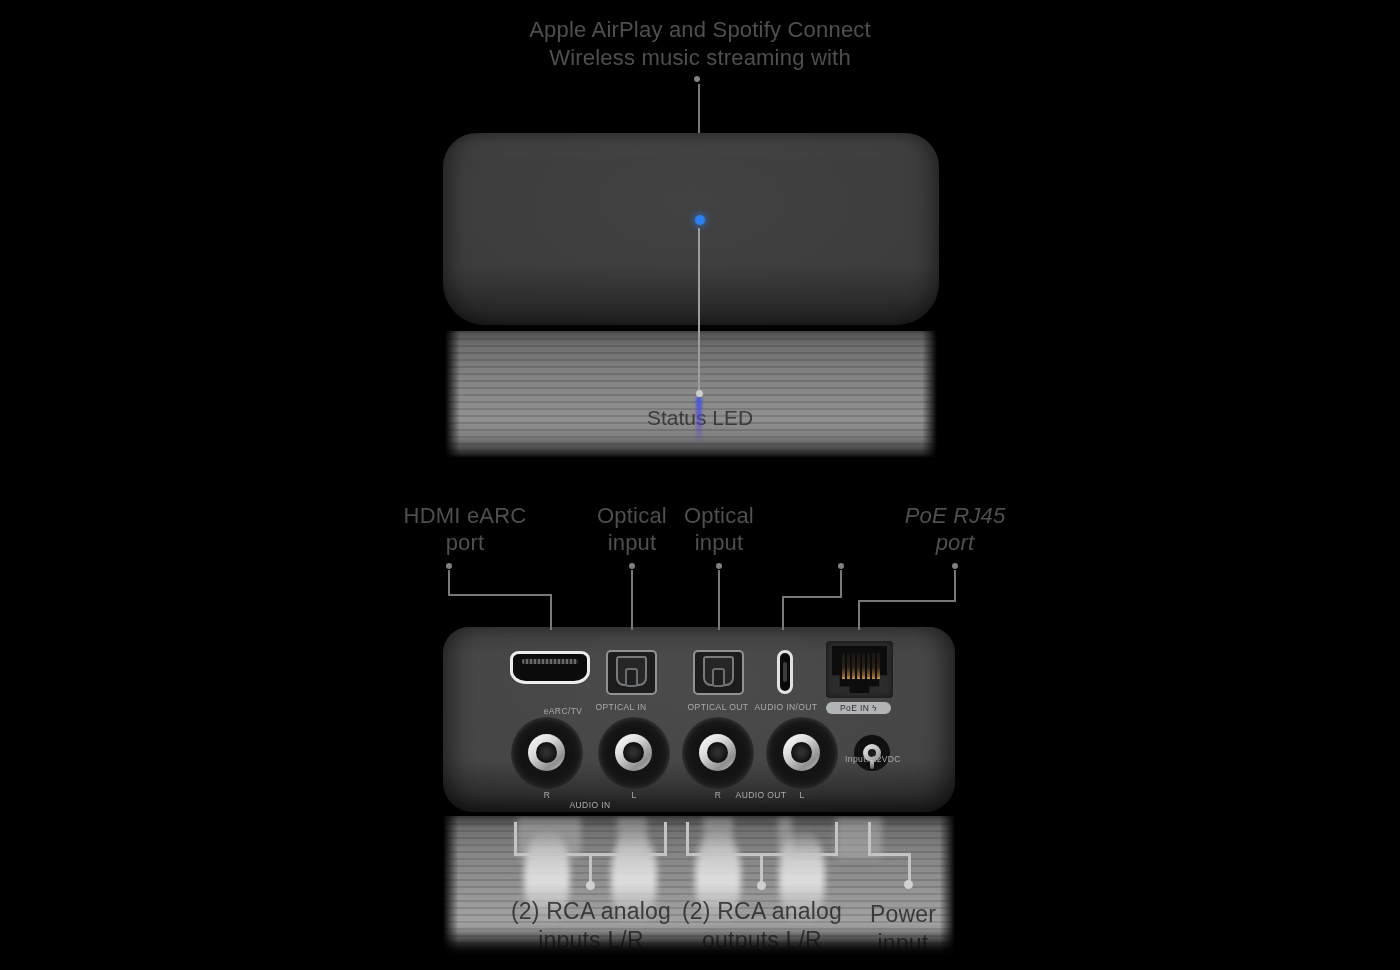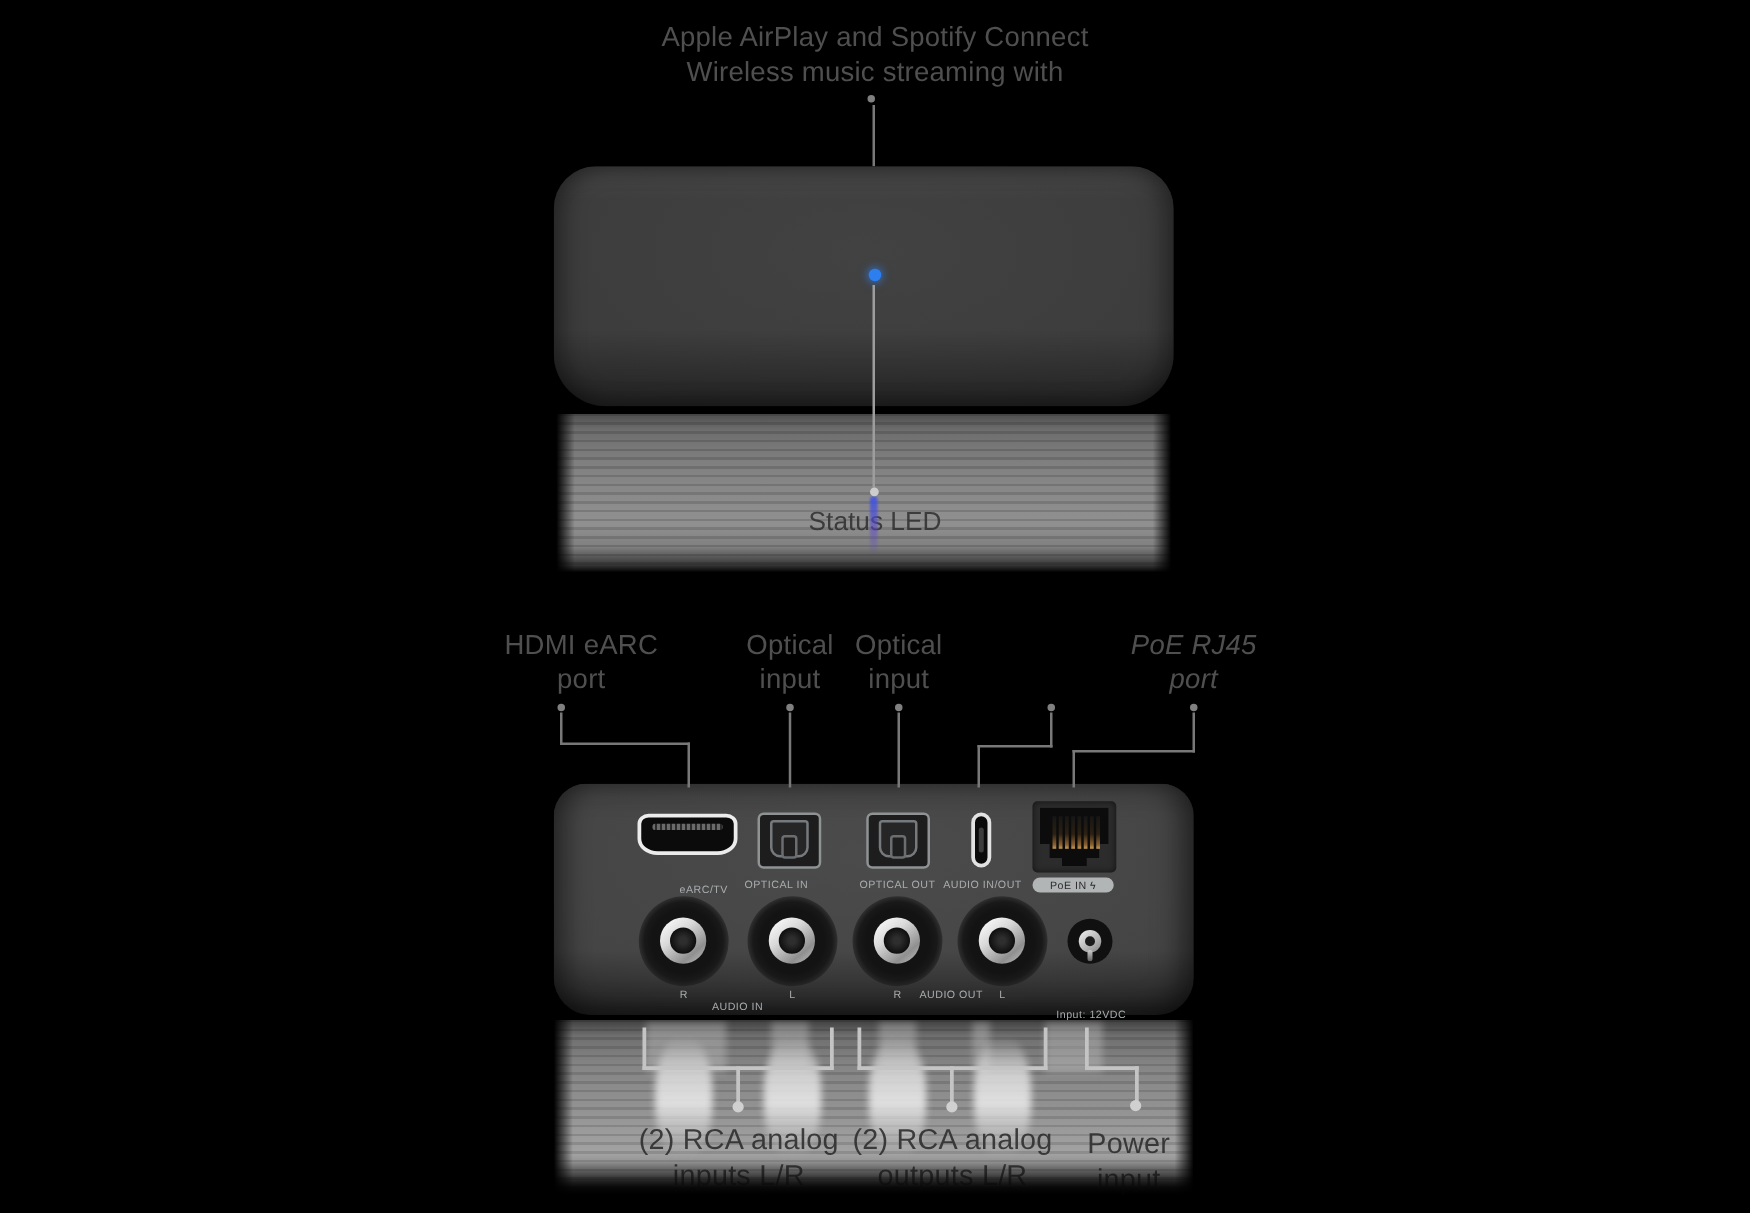--- a/index.html
+++ b/index.html
@@ -224,21 +224,21 @@
     <div class="dc-pin"></div>
     <div class="dc-stem"></div>
   </div>
 
   <div class="abs ctr small-label" style="left:527px;top:790px;width:40px;">R</div>
   <div class="abs ctr small-label" style="left:550px;top:790px;width:80px;margin-top:10px;">AUDIO IN</div>
   <div class="abs ctr small-label" style="left:614px;top:790px;width:40px;">L</div>
   <div class="abs ctr small-label" style="left:698px;top:790px;width:40px;">R</div>
   <div class="abs ctr small-label" style="left:721px;top:790px;width:80px;">AUDIO OUT</div>
   <div class="abs ctr small-label" style="left:782px;top:790px;width:40px;">L</div>
-  <div class="abs ctr small-label" style="left:823px;top:806px;width:100px;">Input: 12VDC</div>
+  <div class="abs ctr small-label" style="left:823px;top:754px;width:100px;">Input: 12VDC</div>
 
   <div class="abs refl-bottom">
     <div class="refl-bottom-bg"></div>
     <div class="streak" style="left:517px;width:64px;margin-left:-443px;"></div>
     <div class="streak" style="left:174px;width:30px;"></div>
     <div class="streak" style="left:260px;width:30px;"></div>
     <div class="streak" style="left:335px;width:14px;"></div>
     <div class="streak" style="left:393px;width:46px;"></div>
     <div class="blob" style="left:81px;top:14px;"></div>
     <div class="blob" style="left:168px;top:14px;"></div>

